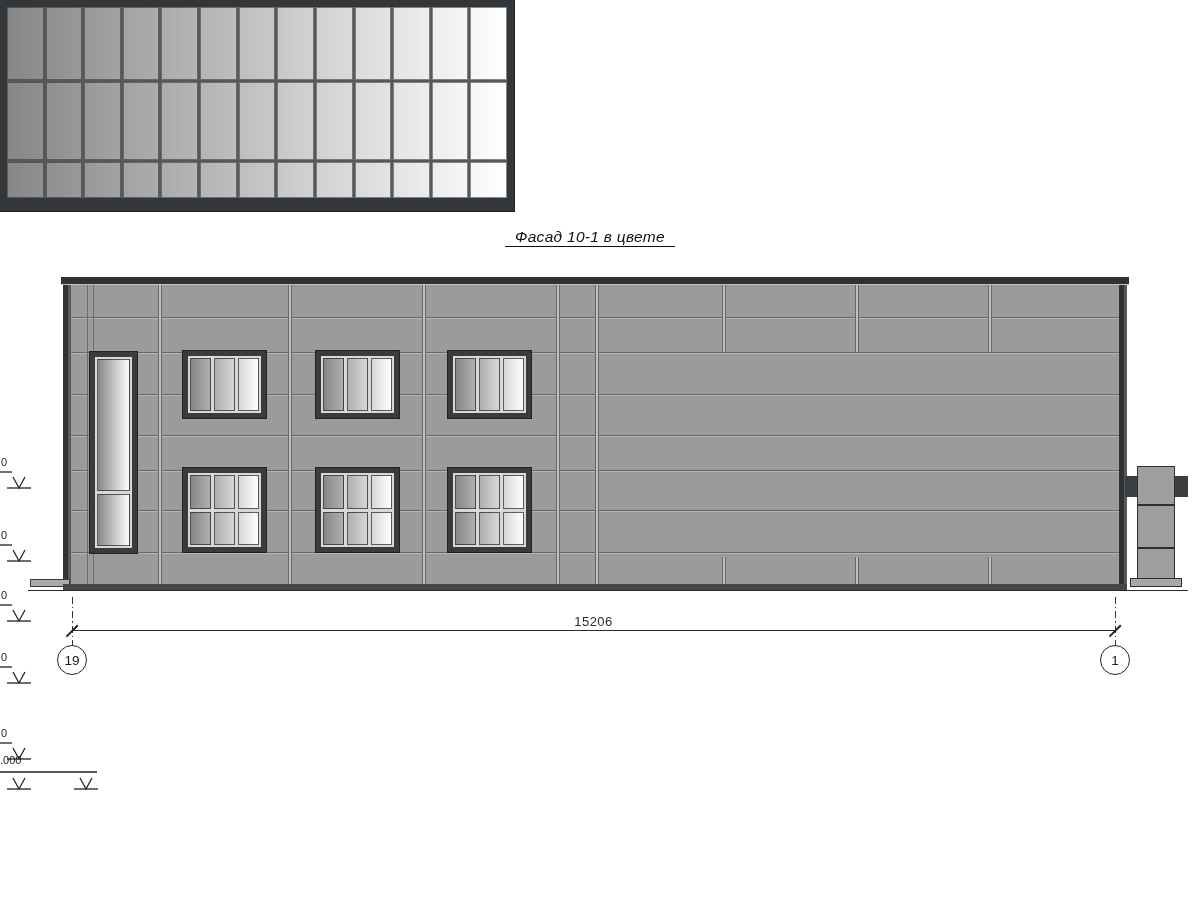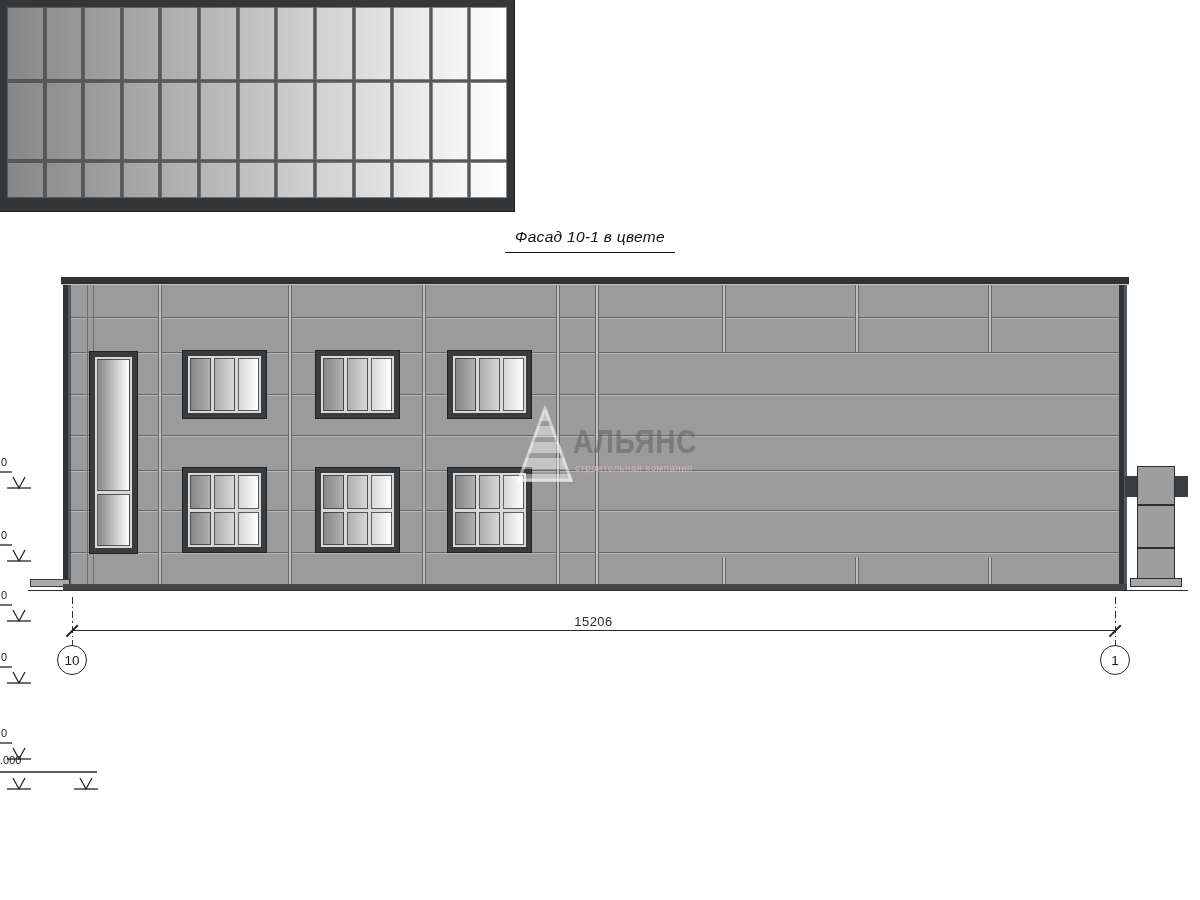--- a/index.html
+++ b/index.html
@@ -2,21 +2,21 @@
 <html><head>
 <meta charset="utf-8">
 <style>
   html,body{margin:0;padding:0;background:#ffffff;}
   #canvas{position:relative;width:1200px;height:900px;background:#ffffff;overflow:hidden;
           font-family:"Liberation Sans","DejaVu Sans",sans-serif;color:#1c1c1c;}
   .abs{position:absolute;}
   
   #title-wrap{left:400px;top:228px;width:380px;text-align:center;}
   #title-text{display:inline-block;font-style:italic;font-size:15.5px;color:#101010;
-              border-bottom:1px solid #101010;padding:0 10px 6px 10px;letter-spacing:.3px;}
+              border-bottom:1px solid #101010;padding:0 10px 0 10px;letter-spacing:.3px;}
   
   #coping{left:61px;top:277px;width:1068px;height:7px;background:#2e3235;border-bottom:1px solid #bfbfbf;z-index:4;}
   #wall{left:63px;top:284px;width:1064px;height:300px;background:#9b9b9b;z-index:1;}
   #base-strip{left:63px;top:584px;width:1064px;height:6px;background:#43474a;z-index:4;}
   #ground-line{left:28px;top:590px;width:1160px;height:0;border-top:1.6px solid #2b2b2b;z-index:3;}
   #plinth-left{left:30px;top:579px;width:38px;height:6px;background:#ababab;border:1px solid #3a3a3a;z-index:2;}
   .joint-h{left:0;height:2px;background:linear-gradient(180deg,#686868 0 1px,#b5b5b5 1px 2px);z-index:2;}
   .joint-v{top:0;width:4px;background:linear-gradient(90deg,#666 0 1px,#c0c0c0 1px 3px,#666 3px 4px);z-index:2;}
   .joint-thin{top:0;width:1px;background:#6e6e6e;z-index:2;}
   .corner{top:0;height:100%;background:linear-gradient(90deg,#2f3336 0 60%,#565a5d 60% 100%);z-index:3;}
@@ -142,21 +142,21 @@
   <div class="abs" id="chimney-tab-l"></div>
   <div class="abs" id="chimney-tab-r"></div>
   <div class="abs" id="chimney-base"></div>
 
   <div class="abs ext-line" style="left:71.5px;top:597px;height:49px;"></div>
   <div class="abs ext-line" style="left:1114.5px;top:597px;height:49px;"></div>
   <div class="abs" id="dim-line"></div>
   <div class="abs dim-tick" style="left:64px;top:630px;"></div>
   <div class="abs dim-tick" style="left:1107px;top:630px;"></div>
   <div class="abs" id="dim-label">15206</div>
-  <div class="abs axis-bubble" style="left:57px;top:645px;">10</div>
+  <div class="abs axis-bubble" style="left:57px;top:645px;">19</div>
   <div class="abs axis-bubble" style="left:1100px;top:645px;">1</div>
 
   <div class="abs" id="elev-left">
       <div class="abs elev" style="left: 0px; top: 253px;">
         <span class="lbl" style="left:1px;top:-8px;">0</span>
       <svg width="36" height="28">
           <path d="M0,8 H12" stroke="#222" stroke-width="1.3" fill="none"></path>
       <path d="M13,13 L19,24 L25,13" stroke="#222" stroke-width="1.3" fill="none"></path>
           <path d="M7,24 H31" stroke="#222" stroke-width="1.3" fill="none"></path>
         </svg>
@@ -199,39 +199,20 @@
           <path d="M0,9 H97" stroke="#222" stroke-width="1.3" fill="none"></path>
       <path d="M13,15 L19,26 L25,15" stroke="#222" stroke-width="1.3" fill="none"></path>
           <path d="M7,26 H31" stroke="#222" stroke-width="1.3" fill="none"></path>
       <path d="M80,15 L86,26 L92,15" stroke="#222" stroke-width="1.3" fill="none"></path>
           <path d="M74,26 H98" stroke="#222" stroke-width="1.3" fill="none"></path>
         </svg>
       </div>
     </div>
   <div class="abs" id="elev-right"></div>
 
-  <div class="abs" id="watermark">
-    <svg width="56" height="76" style="position:absolute;left:12px;top:6px;">
-      <defs>
-          <clipPath id="triClip">
-            <polygon points="28,0 56,76 0,76"></polygon>
-          </clipPath>
-        </defs>
-      <g clip-path="url(#triClip)">
-        <rect x="0" y="4" width="56" height="11" fill="rgba(255,255,255,0.42)"></rect>
-        <rect x="0" y="20" width="56" height="11" fill="rgba(255,255,255,0.42)"></rect>
-        <rect x="0" y="36" width="56" height="11" fill="rgba(255,255,255,0.42)"></rect>
-        <rect x="0" y="52" width="56" height="11" fill="rgba(255,255,255,0.42)"></rect>
-        <rect x="0" y="68" width="56" height="8" fill="rgba(255,255,255,0.42)"></rect>
-      </g>
-      <polygon points="28,2 54,74 2,74" fill="none" stroke="rgba(255,255,255,0.48)" stroke-width="3"></polygon>
-    </svg>
-    <span id="wm-title">АЛЬЯНС</span>
-    <span id="wm-tagline">строительная компания</span>
-  </div>
 
 <div class="window" style="left: 90px; top: 352px; width: 37px; height: 191px;">
       <div class="win-grid" style="grid-template-columns: repeat(1, 1fr); grid-template-rows: 72fr 28fr;">
         <div class="pane" style="background: linear-gradient(90deg, rgb(135, 135, 135), rgb(255, 255, 255));"></div>
         <div class="pane" style="background: linear-gradient(90deg, rgb(135, 135, 135), rgb(255, 255, 255));"></div>
       </div>
     </div>
     <div class="window" style="left: 183px; top: 351px; width: 73px; height: 57px;">
       <div class="win-grid" style="grid-template-columns: repeat(3, 1fr); grid-template-rows: repeat(1, 1fr);">
         <div class="pane" style="background: linear-gradient(90deg, rgb(135, 135, 135), rgb(175, 175, 175));"></div>

